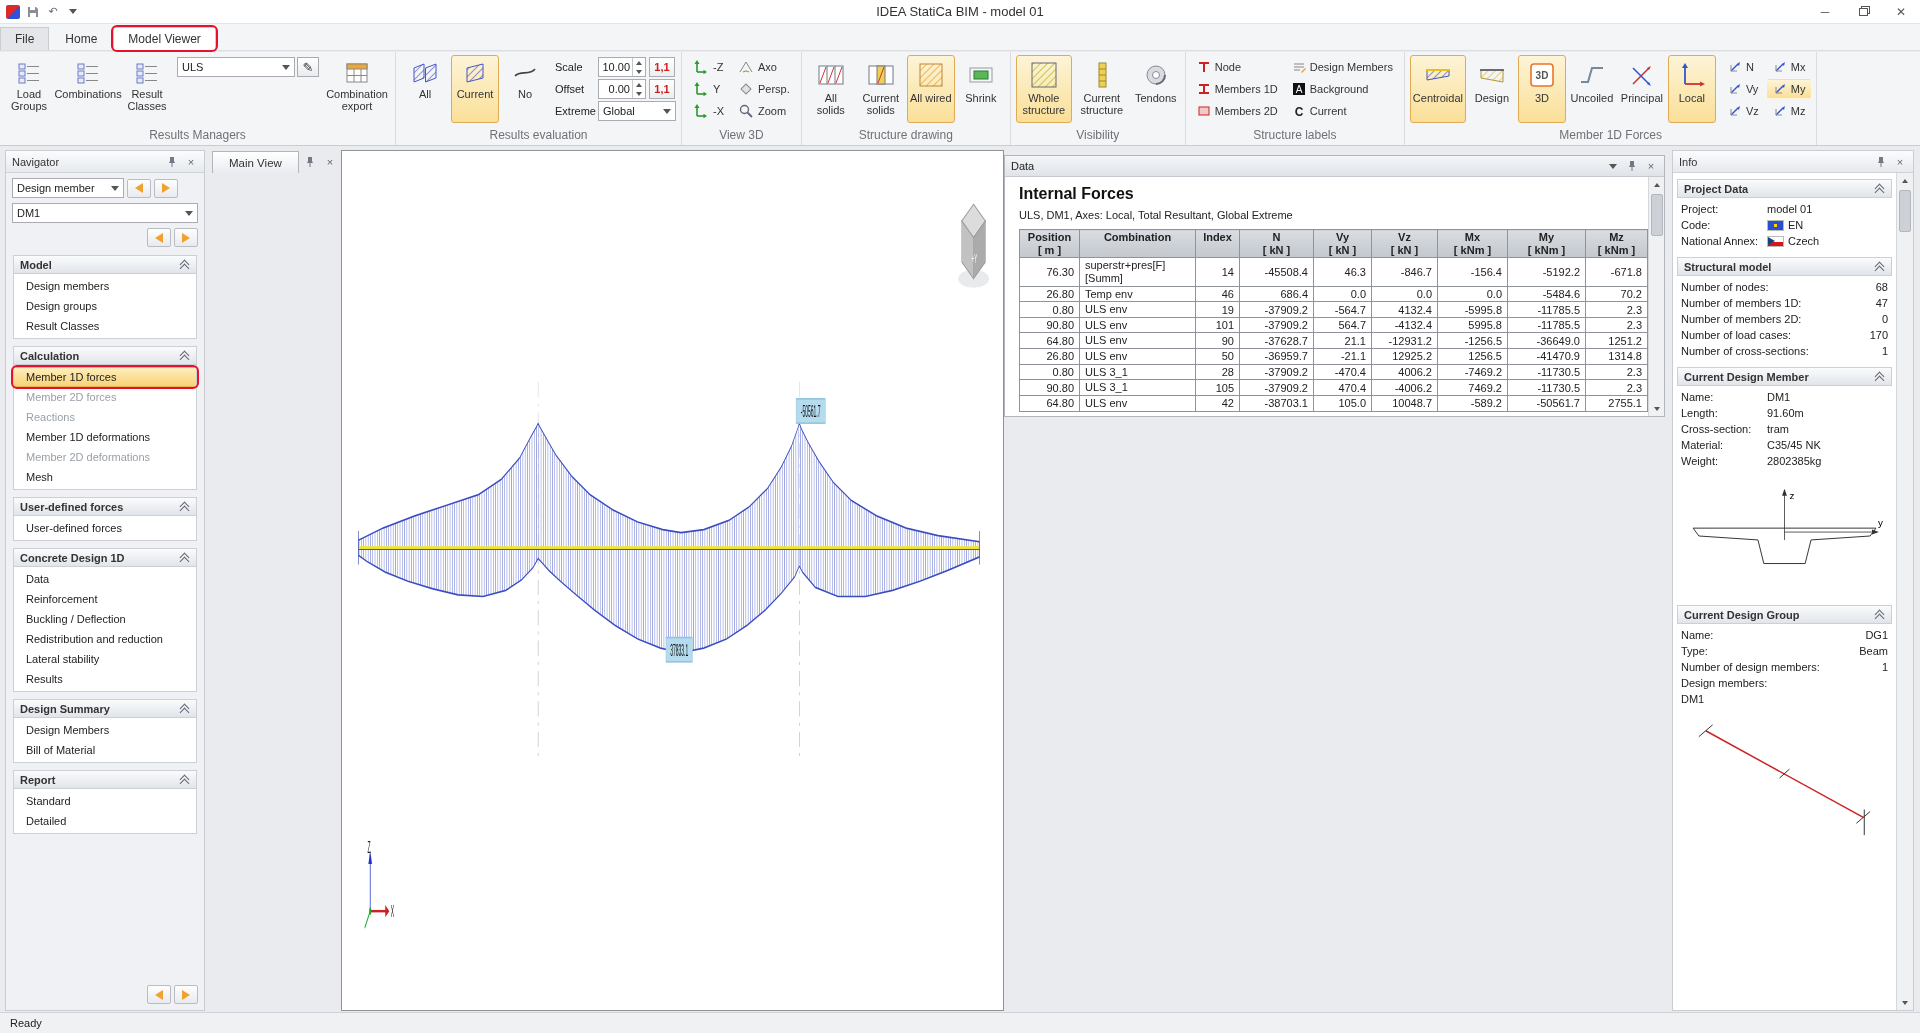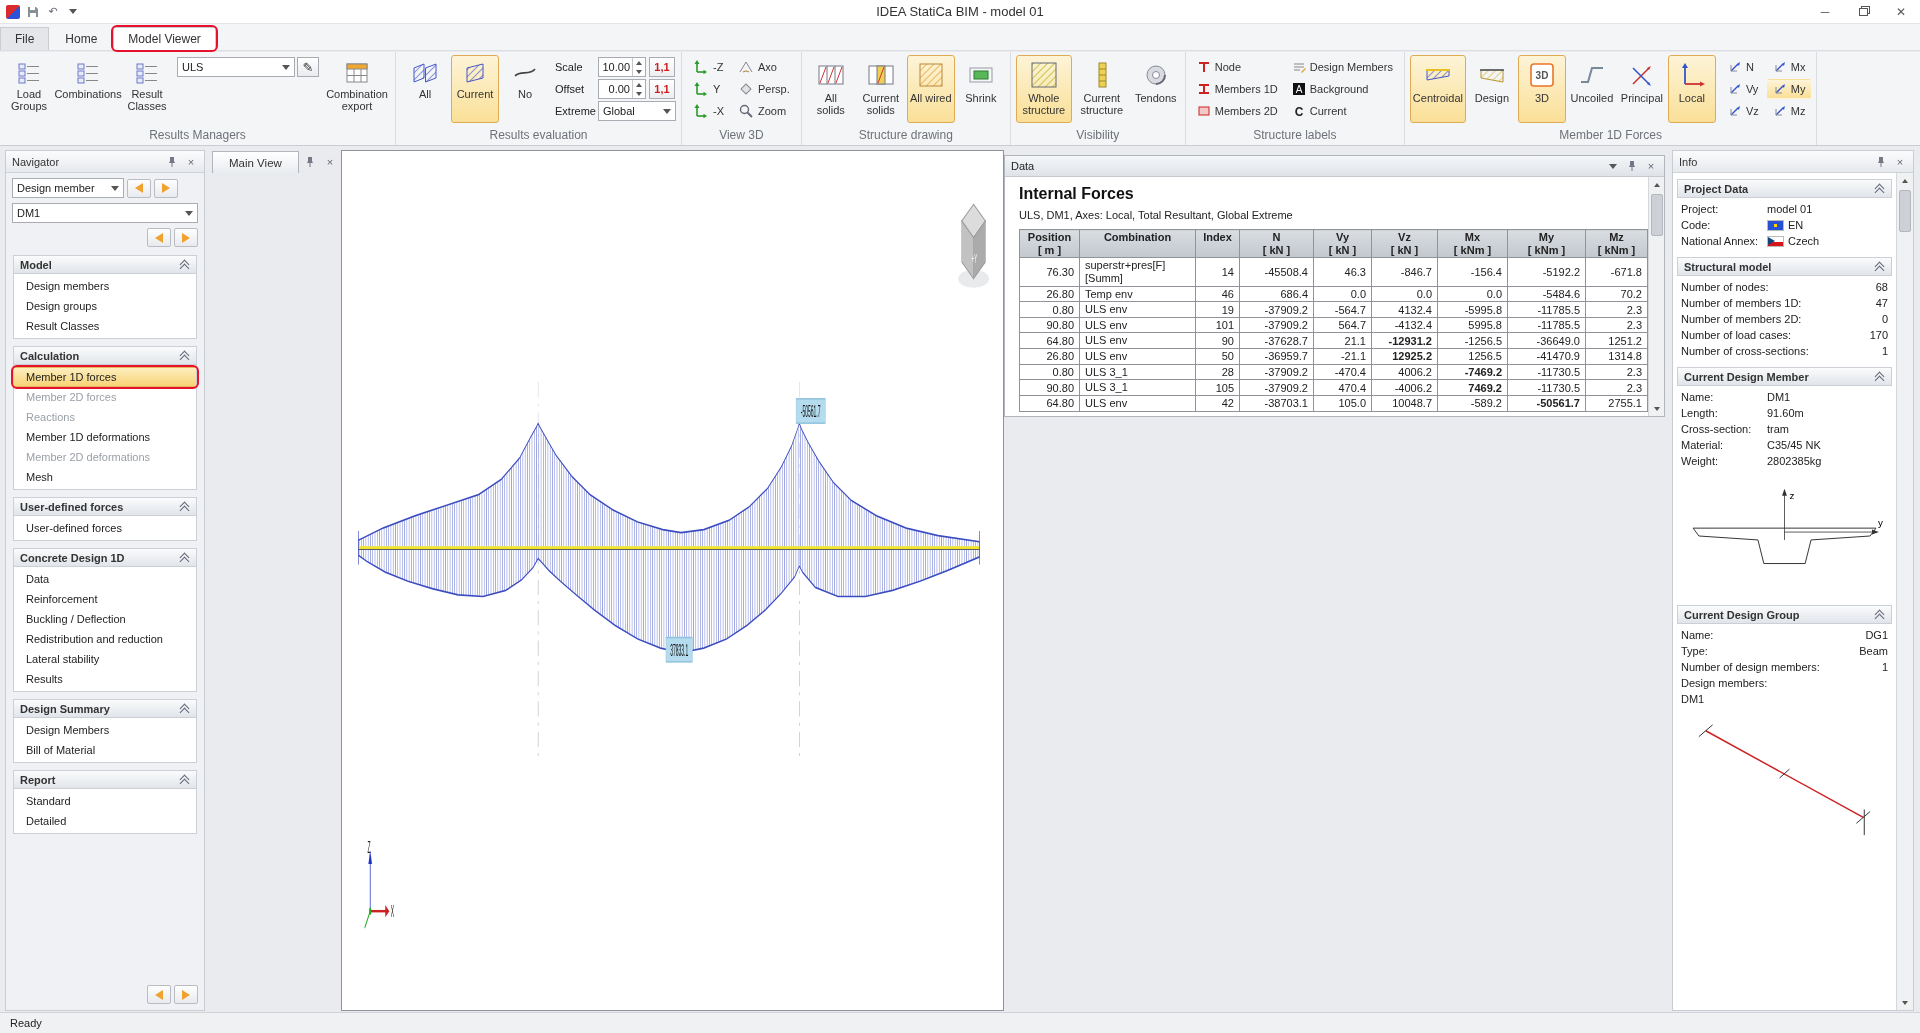--- a/index.html
+++ b/index.html
@@ -95,21 +95,21 @@
   .data-header{height:21px;background:linear-gradient(#f4f6f8,#dfe3e8);border-bottom:1px solid #c6cace;display:flex;align-items:center;padding:0 6px}
   .data-body{flex:1;display:flex;overflow:hidden}
   .data-content{flex:1;padding:8px 0 0 14px;overflow:hidden}
   .df-heading{font-size:16px;font-weight:bold;color:#111}
   .df-sub{margin-top:6px;font-size:11px;color:#222}
   table.iftable{border-collapse:collapse;margin-top:8px;font-size:11px;table-layout:fixed}
   .iftable th,.iftable td{border:1px solid #8f949a;padding:1px 5px;overflow:hidden}
   .iftable thead th{background:linear-gradient(#d9dde2,#c3c8ce);font-weight:bold;text-align:center;line-height:1.15}
   .cell-num{text-align:right;white-space:nowrap}
   .cell-left{text-align:left;white-space:pre-line;line-height:1.15}
-  .bold{font-weight:bold}
+  .bold{font-weight:normal}
   .vscroll{width:16px;background:#f0f1f3;border-left:1px solid #d4d7db;display:flex;flex-direction:column;align-items:center}
   .vs-btn{width:100%;height:15px;display:flex;align-items:center;justify-content:center}
   .vs-thumb{width:12px;height:42px;background:#cdd1d7;border:1px solid #b4b8be;border-radius:2px;margin-top:2px}
   .vs-fill{flex:1}
 
   
   .info{position:absolute;right:6px;width:242px;top:150px;bottom:22px;background:#f0f1f4;border:1px solid #c9ccd1;display:flex;flex-direction:column}
   .info-body{flex:1;display:flex;overflow:hidden}
   .info-content{flex:1;background:#fff;border-right:1px solid #d4d7db;padding:2px 4px;overflow:hidden;display:flex;flex-direction:column}
   .info-sec-head{height:19px;background:linear-gradient(#fafbfc,#e1e5ea);border:1px solid #ccd0d6;display:flex;align-items:center;justify-content:space-between;padding:0 6px;font-weight:bold;color:#333;margin-top:4px}

